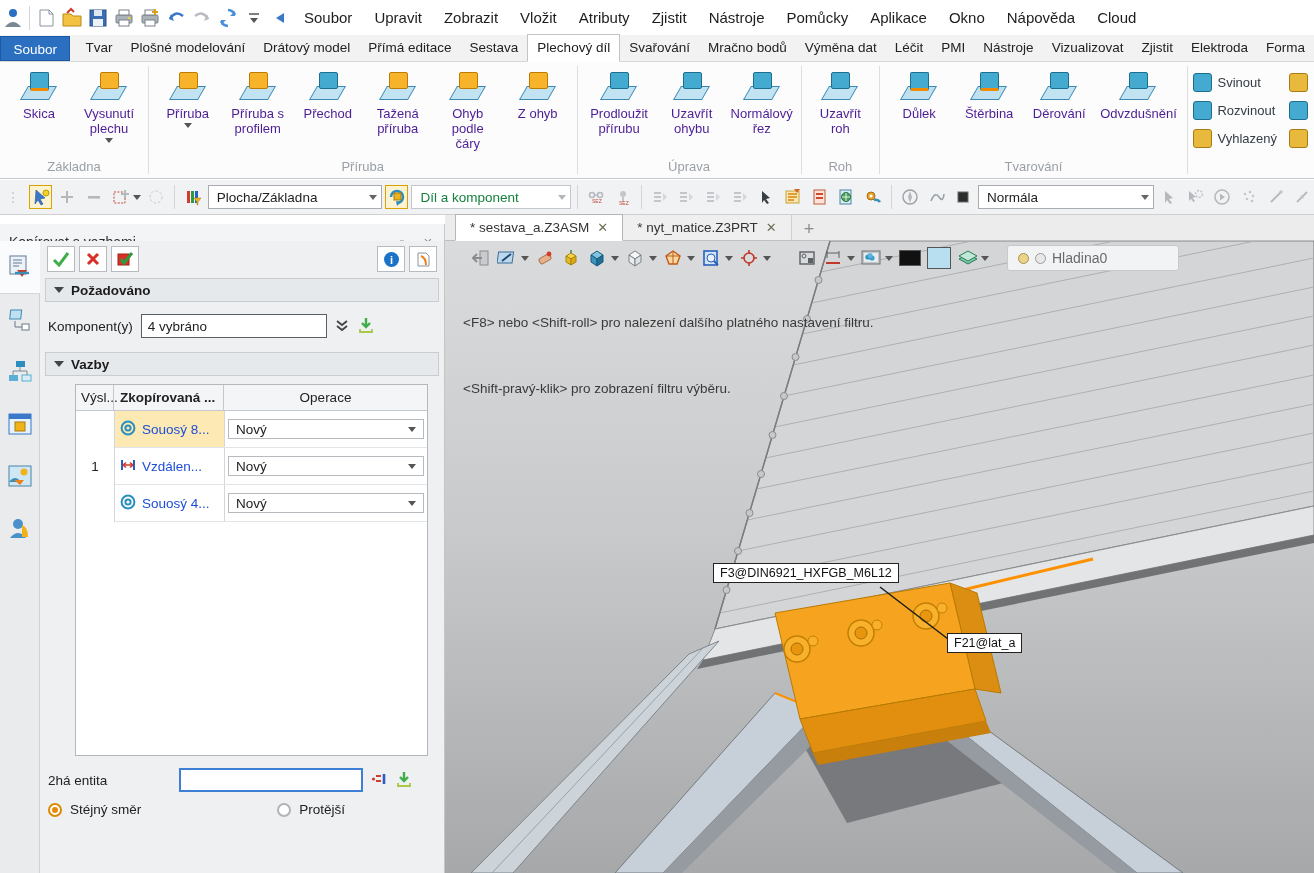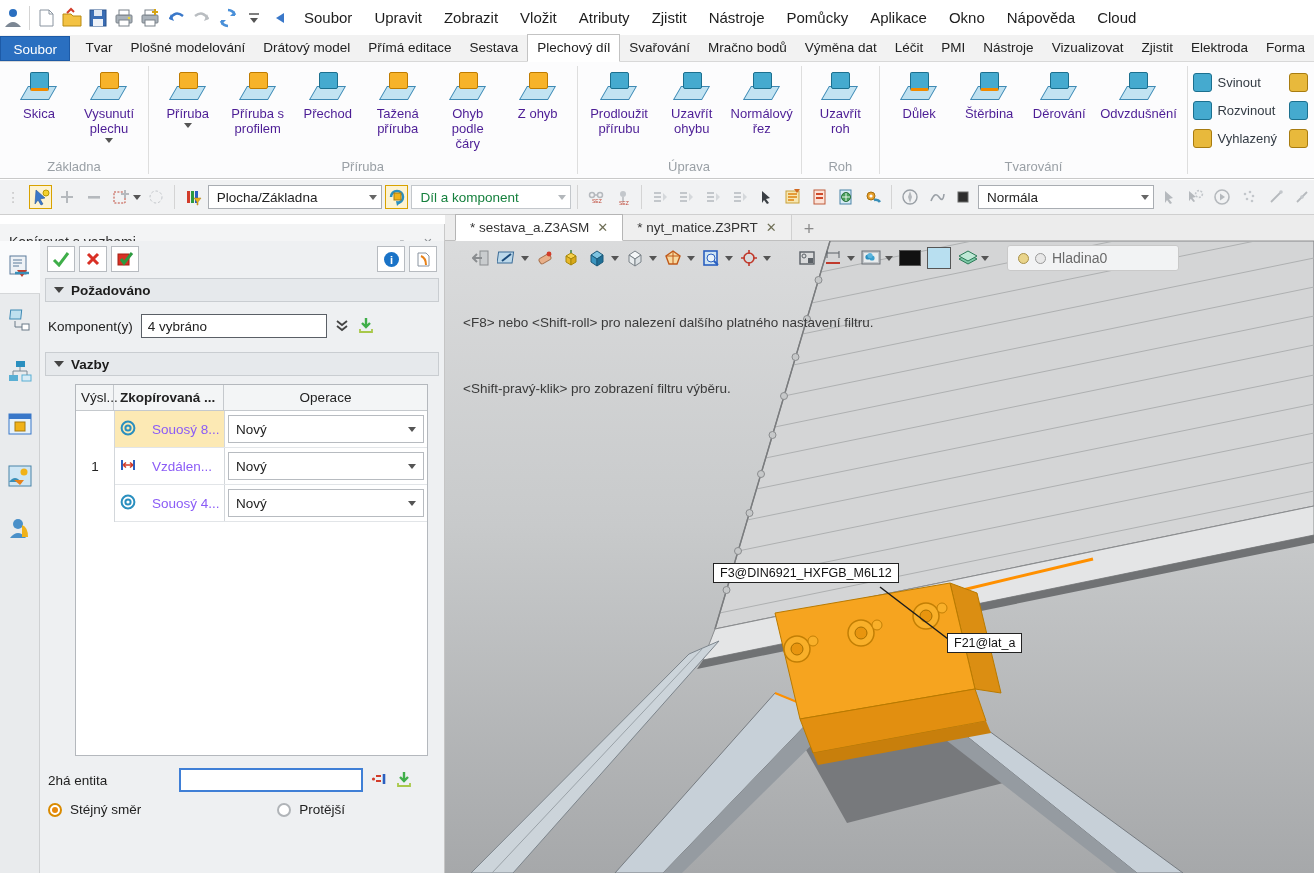--- a/index.html
+++ b/index.html
@@ -92,24 +92,24 @@
   
   .vztbl{margin:8px 5px 0 35px;width:353px;height:372px;background:#fff;border:1px solid #b4b8bd;box-sizing:border-box;display:flex;flex-direction:column;}
   .vzhead{display:flex;height:26px;background:#f3f5f6;border-bottom:1px solid #c5c9cd;box-sizing:border-box;font-size:13.5px;color:#222;}
   .vzhead .c1{width:38px;border-right:1px solid #c5c9cd;display:flex;align-items:center;padding-left:5px;box-sizing:border-box;}
   .vzhead .c2{width:110px;border-right:1px solid #c5c9cd;display:flex;align-items:center;padding-left:6px;font-weight:bold;box-sizing:border-box;}
   .vzhead .c3{flex:1;display:flex;align-items:center;justify-content:center;}
   .vzbody{display:flex;}
   .rescol{width:38px;border-right:1px solid #d3d7db;display:flex;align-items:center;justify-content:center;color:#222;}
   .vrows{flex:1;display:flex;flex-direction:column;}
   .vrow{display:flex;height:37px;border-bottom:1px solid #e2e5e8;box-sizing:border-box;}
-  .namecell{width:110px;border-right:1px solid #d3d7db;display:flex;align-items:center;gap:16px;padding-left:5px;box-sizing:border-box;color:#8b5cf6;}
+  .namecell{width:110px;border-right:1px solid #d3d7db;display:flex;align-items:center;gap:6px;padding-left:5px;box-sizing:border-box;color:#1d4ed8;}
   .namecell.sel{background:#fce9b4;}
   .opcell{flex:1;display:flex;align-items:center;padding:3px;box-sizing:border-box;}
-  .opbox{flex:1;height:28px;border:1px solid #b7bbc0;background:#fff;display:flex;align-items:center;justify-content:space-between;padding:0 7px;box-sizing:border-box;}
+  .opbox{flex:1;height:20px;border:1px solid #b7bbc0;background:#fff;display:flex;align-items:center;justify-content:space-between;padding:0 7px;box-sizing:border-box;}
   .opbox .cv{width:0;height:0;border-left:4px solid transparent;border-right:4px solid transparent;border-top:5px solid #555;}
   .radio{width:14px;height:14px;border-radius:50%;border:2px solid #b0b4b8;background:#fff;display:inline-block;position:relative;box-sizing:border-box;}
   .radio.on{border-color:#d98a00;}
   .radio.on::after{content:"";position:absolute;left:2px;top:2px;width:6px;height:6px;border-radius:50%;background:#e8890c;}
   .radiorow{display:flex;align-items:center;margin:10px 8px 0;gap:8px;}
   .radiorow .gap{width:120px;}
 
   
   #viewport{position:absolute;left:445px;top:241px;width:877px;height:632px;overflow:hidden;
             background:linear-gradient(to bottom,#dadbdc 0%,#c8cacb 45%,#a6a8aa 100%);}

